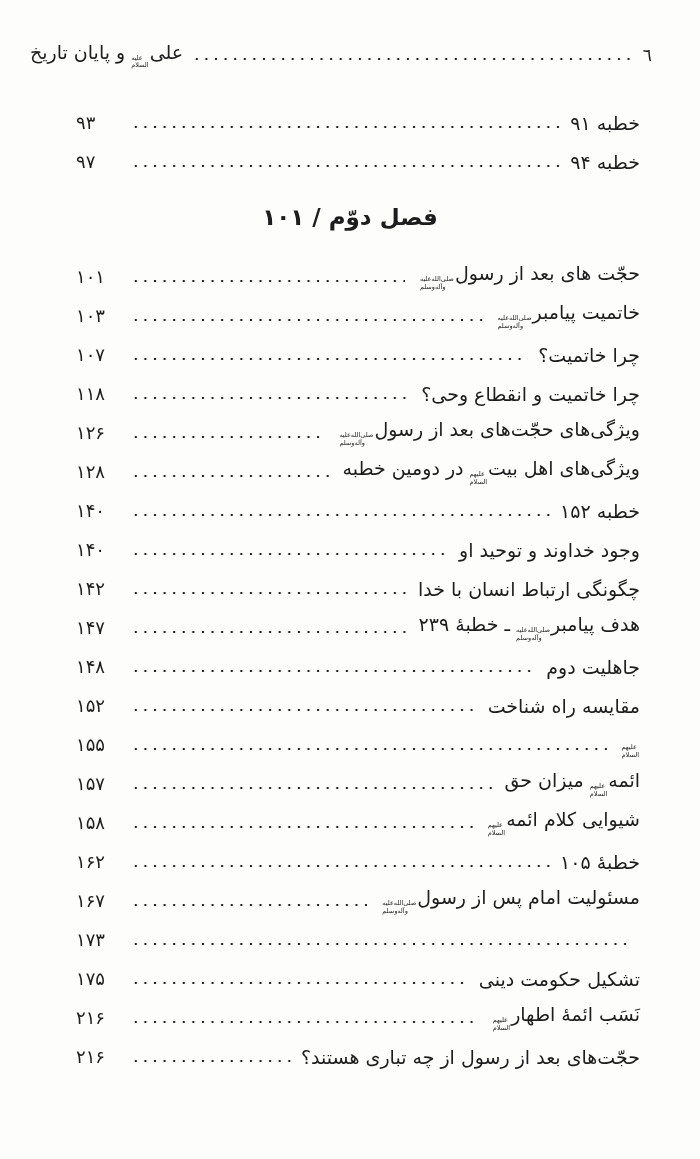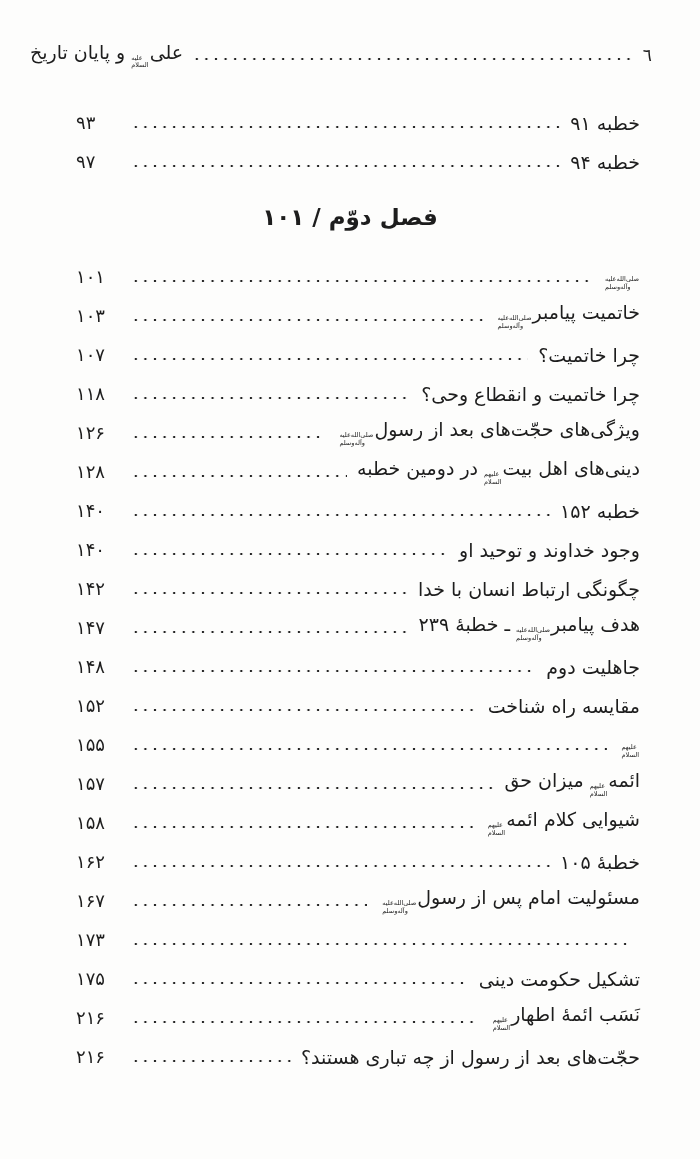--- a/index.html
+++ b/index.html
@@ -109,108 +109,108 @@
         <span class="num">۹۷</span>
       </div>
 
   </div>
 
   <div class="chapter">فصل دوّم / ۱۰۱</div>
 
   <div class="toc main">
 
       <div class="row">
+        <span class="t"><span class="pre">حجّت های بعد از رسول</span><span class="hon">
+            <i class="ht">صلی‌الله‌علیه</i>
+            <i class="hb">وآله‌وسلم</i>
+          </span></span>
+        <span class="leader"></span>
+        <span class="num">۱۰۱</span>
+      </div>
+
+      <div class="row">
+        <span class="t"><span class="pre">خاتمیت پیامبر</span><span class="hon">
+            <i class="ht">صلی‌الله‌علیه</i>
+            <i class="hb">وآله‌وسلم</i>
+          </span></span>
+        <span class="leader"></span>
+        <span class="num">۱۰۳</span>
+      </div>
+
+      <div class="row">
+        <span class="t"><span class="pre">چرا خاتمیت؟</span></span>
+        <span class="leader"></span>
+        <span class="num">۱۰۷</span>
+      </div>
+
+      <div class="row">
+        <span class="t"><span class="pre">چرا خاتمیت و انقطاع وحی؟</span></span>
+        <span class="leader"></span>
+        <span class="num">۱۱۸</span>
+      </div>
+
+      <div class="row">
+        <span class="t"><span class="pre">ویژگی‌های حجّت‌های بعد از رسول</span><span class="hon">
+            <i class="ht">صلی‌الله‌علیه</i>
+            <i class="hb">وآله‌وسلم</i>
+          </span></span>
+        <span class="leader"></span>
+        <span class="num">۱۲۶</span>
+      </div>
+
+      <div class="row">
+        <span class="t"><span class="pre">ویژگی‌های اهل بیت</span><span class="hon">
+            <i class="ht">علیهم</i>
+            <i class="hb">السلام</i>
+          </span><span class="post">در دومین خطبه</span></span>
+        <span class="leader"></span>
+        <span class="num">۱۲۸</span>
+      </div>
+
+      <div class="row">
+        <span class="t"><span class="pre">خطبه ۱۵۲</span></span>
+        <span class="leader"></span>
+        <span class="num">۱۴۰</span>
+      </div>
+
+      <div class="row">
+        <span class="t"><span class="pre">وجود خداوند و توحید او</span></span>
+        <span class="leader"></span>
+        <span class="num">۱۴۰</span>
+      </div>
+
+      <div class="row">
+        <span class="t"><span class="pre">چگونگی ارتباط انسان با خدا</span></span>
+        <span class="leader"></span>
+        <span class="num">۱۴۲</span>
+      </div>
+
+      <div class="row">
+        <span class="t"><span class="pre">هدف پیامبر</span><span class="hon">
+            <i class="ht">صلی‌الله‌علیه</i>
+            <i class="hb">وآله‌وسلم</i>
+          </span><span class="post">ـ خطبهٔ ۲۳۹</span></span>
+        <span class="leader"></span>
+        <span class="num">۱۴۷</span>
+      </div>
+
+      <div class="row">
+        <span class="t"><span class="pre">جاهلیت دوم</span></span>
+        <span class="leader"></span>
+        <span class="num">۱۴۸</span>
+      </div>
+
+      <div class="row">
+        <span class="t"><span class="pre">مقایسه راه شناخت</span></span>
+        <span class="leader"></span>
+        <span class="num">۱۵۲</span>
+      </div>
+
+      <div class="row">
         <span class="t"><span class="hon">
-            <i class="ht">صلی‌الله‌علیه</i>
-            <i class="hb">وآله‌وسلم</i>
-          </span></span>
-        <span class="leader"></span>
-        <span class="num">۱۰۱</span>
-      </div>
-
-      <div class="row">
-        <span class="t"><span class="pre">خاتمیت پیامبر</span><span class="hon">
-            <i class="ht">صلی‌الله‌علیه</i>
-            <i class="hb">وآله‌وسلم</i>
-          </span></span>
-        <span class="leader"></span>
-        <span class="num">۱۰۳</span>
-      </div>
-
-      <div class="row">
-        <span class="t"><span class="pre">چرا خاتمیت؟</span></span>
-        <span class="leader"></span>
-        <span class="num">۱۰۷</span>
-      </div>
-
-      <div class="row">
-        <span class="t"><span class="pre">چرا خاتمیت و انقطاع وحی؟</span></span>
-        <span class="leader"></span>
-        <span class="num">۱۱۸</span>
-      </div>
-
-      <div class="row">
-        <span class="t"><span class="pre">ویژگی‌های حجّت‌های بعد از رسول</span><span class="hon">
-            <i class="ht">صلی‌الله‌علیه</i>
-            <i class="hb">وآله‌وسلم</i>
-          </span></span>
-        <span class="leader"></span>
-        <span class="num">۱۲۶</span>
-      </div>
-
-      <div class="row">
-        <span class="t"><span class="pre">دینی‌های اهل بیت</span><span class="hon">
-            <i class="ht">علیهم</i>
-            <i class="hb">السلام</i>
-          </span><span class="post">در دومین خطبه</span></span>
-        <span class="leader"></span>
-        <span class="num">۱۲۸</span>
-      </div>
-
-      <div class="row">
-        <span class="t"><span class="pre">خطبه ۱۵۲</span></span>
-        <span class="leader"></span>
-        <span class="num">۱۴۰</span>
-      </div>
-
-      <div class="row">
-        <span class="t"><span class="pre">وجود خداوند و توحید او</span></span>
-        <span class="leader"></span>
-        <span class="num">۱۴۰</span>
-      </div>
-
-      <div class="row">
-        <span class="t"><span class="pre">چگونگی ارتباط انسان با خدا</span></span>
-        <span class="leader"></span>
-        <span class="num">۱۴۲</span>
-      </div>
-
-      <div class="row">
-        <span class="t"><span class="pre">هدف پیامبر</span><span class="hon">
-            <i class="ht">صلی‌الله‌علیه</i>
-            <i class="hb">وآله‌وسلم</i>
-          </span><span class="post">ـ خطبهٔ ۲۳۹</span></span>
-        <span class="leader"></span>
-        <span class="num">۱۴۷</span>
-      </div>
-
-      <div class="row">
-        <span class="t"><span class="pre">جاهلیت دوم</span></span>
-        <span class="leader"></span>
-        <span class="num">۱۴۸</span>
-      </div>
-
-      <div class="row">
-        <span class="t"><span class="pre">مقایسه راه شناخت</span></span>
-        <span class="leader"></span>
-        <span class="num">۱۵۲</span>
-      </div>
-
-      <div class="row">
-        <span class="t"><span class="hon">
             <i class="ht">علیهم</i>
             <i class="hb">السلام</i>
           </span></span>
         <span class="leader"></span>
         <span class="num">۱۵۵</span>
       </div>
 
       <div class="row">
         <span class="t"><span class="pre">ائمه</span><span class="hon">
             <i class="ht">علیهم</i>

